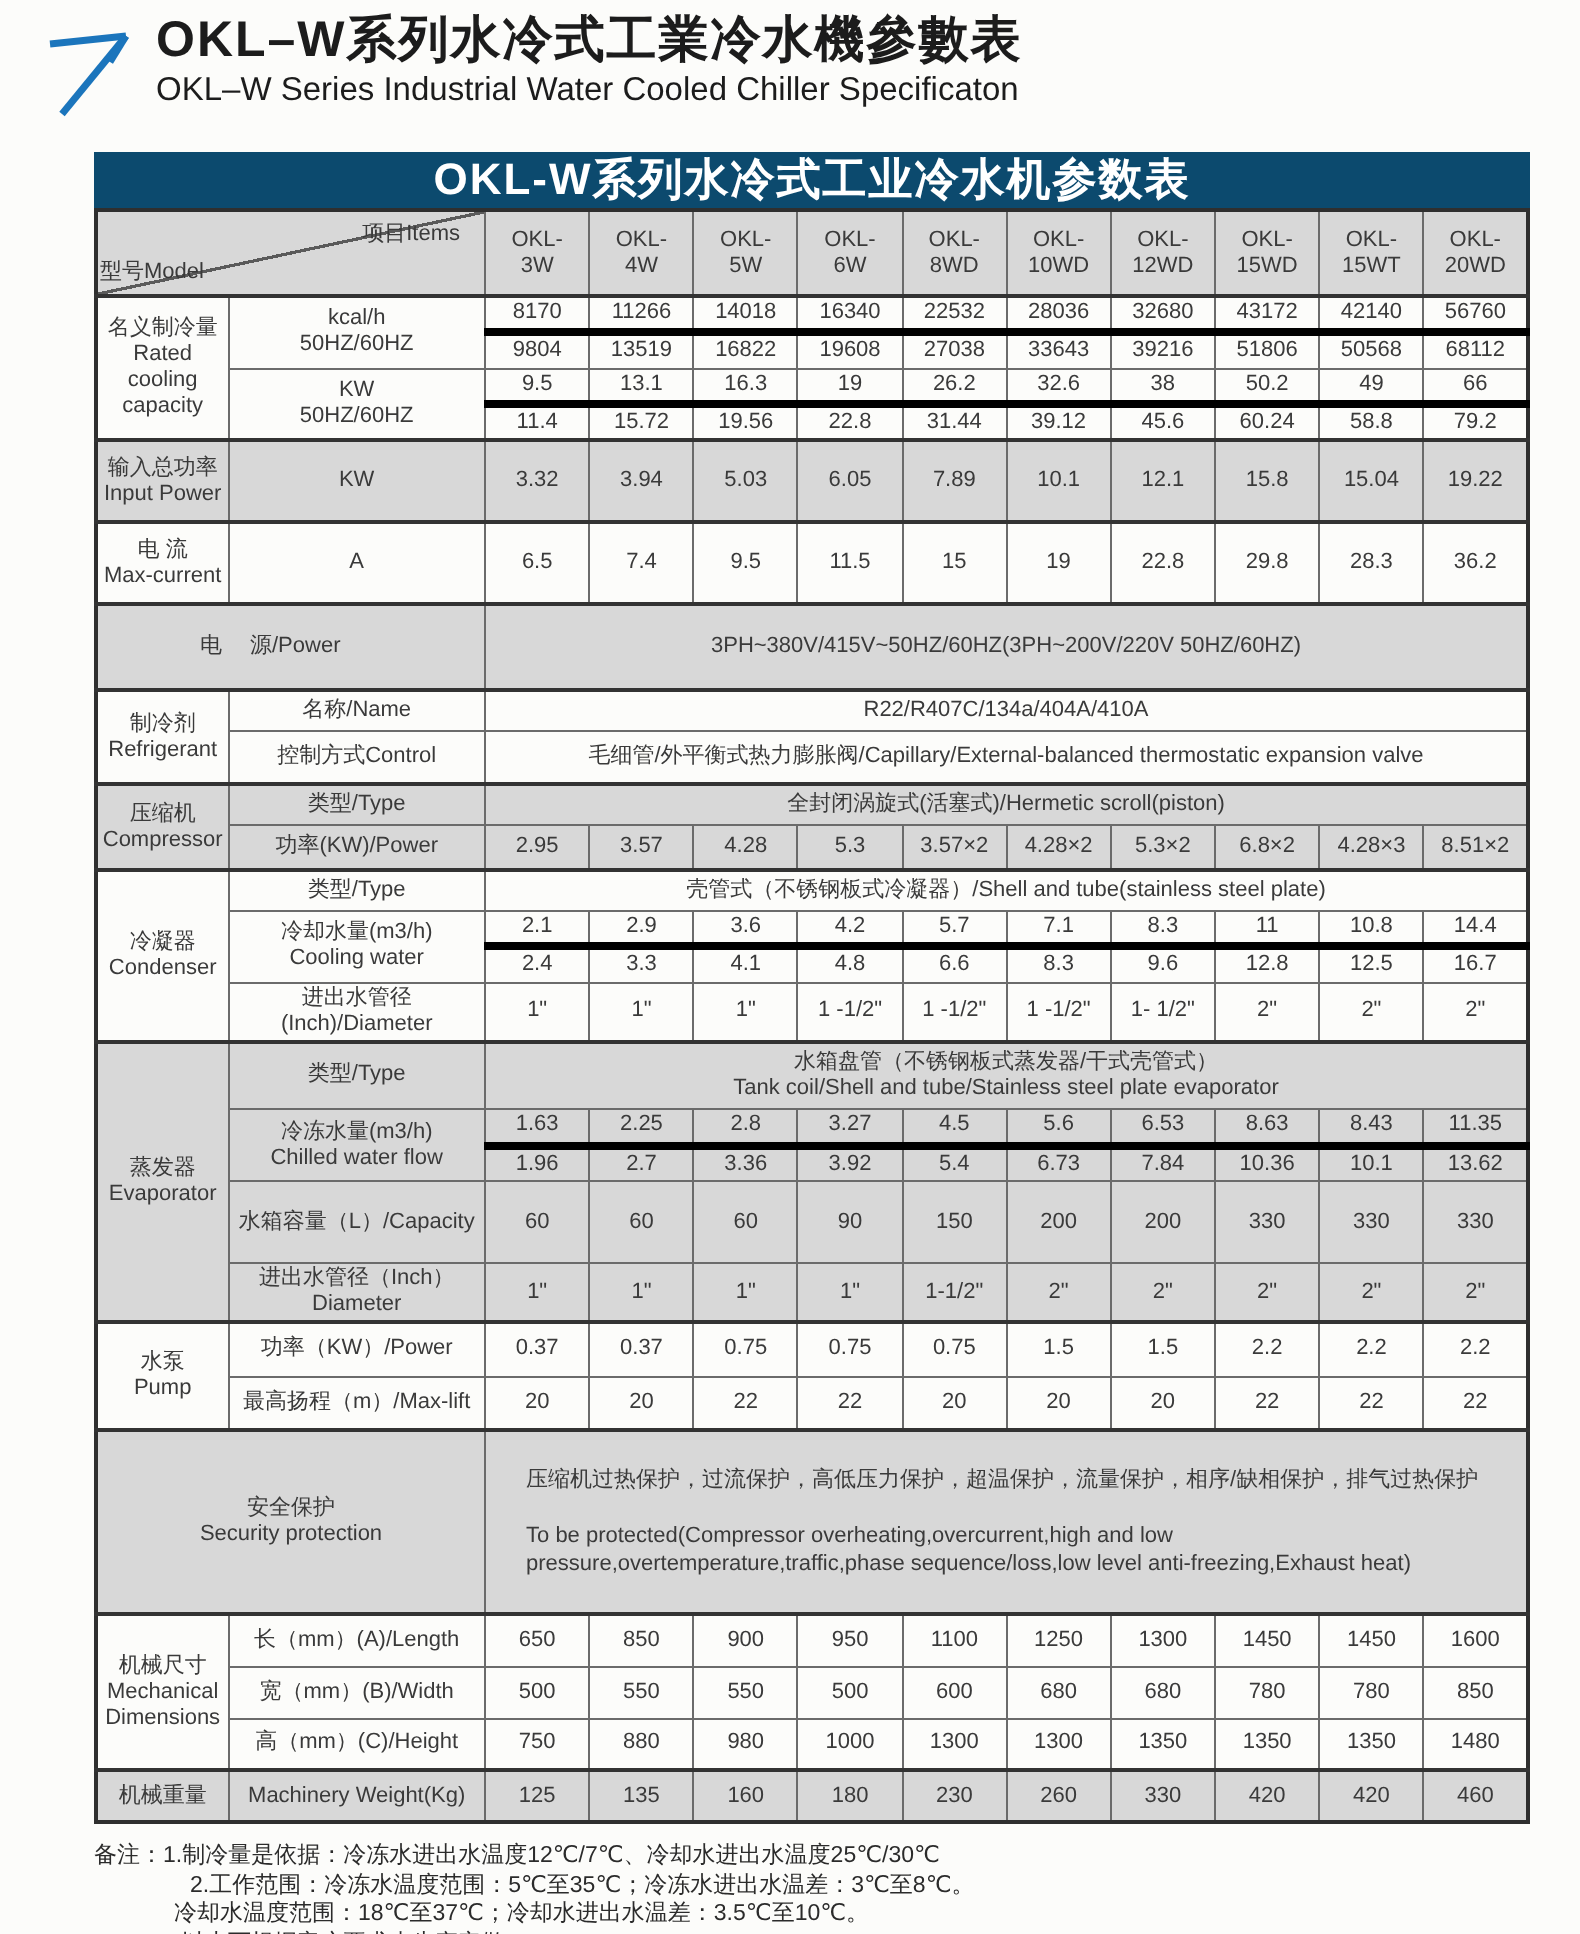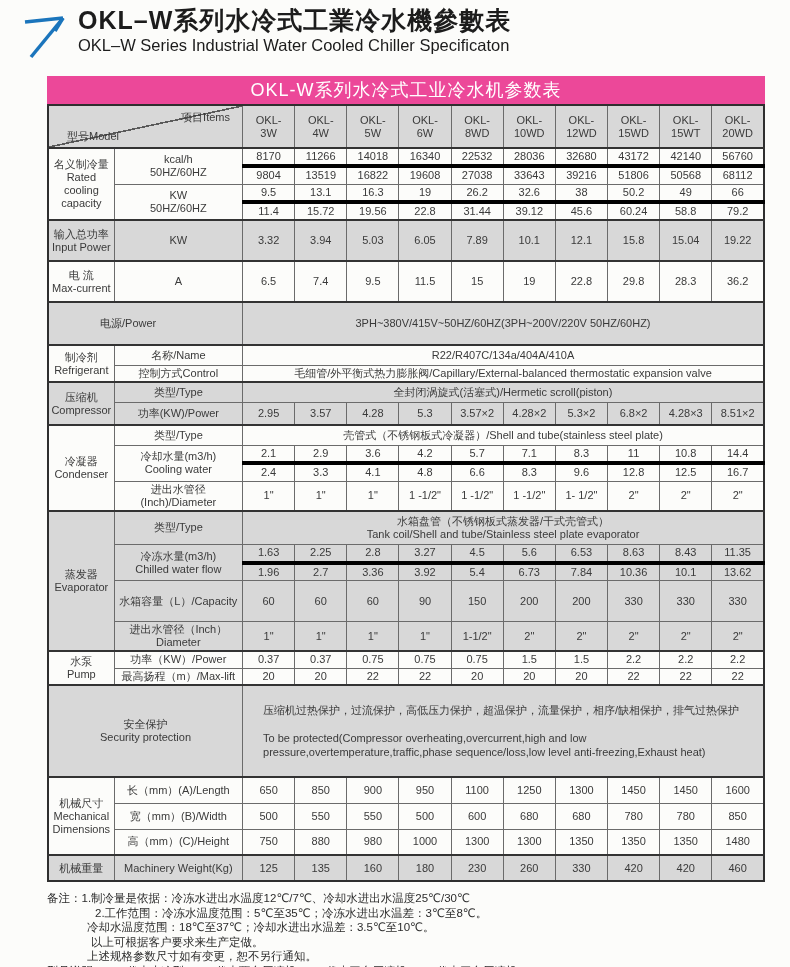--- a/index.html
+++ b/index.html
@@ -5,34 +5,34 @@
   html,body{margin:0;padding:0;background:#f3f3f1;}
   body{width:790px;height:967px;overflow:hidden;font-family:"Liberation Sans","DejaVu Sans",sans-serif;color:#2e2e2e;background:#fcfcfa;}
   
   .page-head{position:relative;padding:6px 16px 0 22px;height:64px;}
   .logo{position:absolute;left:22px;top:10px;}
   .titles{margin-left:56px;}
   .title-zh{font-size:25px;font-weight:600;color:#1c1c1c;letter-spacing:1px;line-height:28px;}
   .title-en{font-size:16.5px;color:#1c1c1c;line-height:20px;margin-top:1px;}
   
   .tbl-wrap{margin:6px 0 0 47px;width:718px;}
-  .bar{background:#ec4899;color:#ffffff;font-size:18px;height:28px;line-height:28px;text-align:center;font-weight:400;letter-spacing:1px;}
+  .bar{background:#0c4a6e;color:#ffffff;font-size:22px;height:28px;line-height:28px;text-align:center;font-weight:700;letter-spacing:1px;}
   table{border-collapse:collapse;table-layout:fixed;width:718px;border:2px solid #2f2f2f;}
   td{border:1px solid #6b6b6b;font-size:11px;color:#3a3a3a;text-align:center;vertical-align:middle;padding:1px 2px;white-space:pre-line;line-height:13px;overflow:hidden;}
   tr.g td{background-color:#d8d8d8;}
   tr.sec td{border-top:2px solid #333333;}
   tr.thin td{border-top:4px solid #000000;}
-  .r18{height:18px}.r20{height:20px}.r21{height:17px}.r23{height:23px}.r26{height:26px}
+  .r18{height:18px}.r20{height:20px}.r21{height:27px}.r23{height:23px}.r26{height:26px}
   .r31{height:41px}.r33{height:15px}.r34{height:34px}.r38{height:38px}.r56{height:56px}
   .corner{position:relative;background-image:linear-gradient(to bottom right,transparent calc(50% - 0.8px),#5a5a5a calc(50% - 0.8px),#5a5a5a calc(50% + 0.8px),transparent calc(50% + 0.8px));}
-  .c-model{position:absolute;left:18px;bottom:4px;text-align:right;}
+  .c-model{position:absolute;left:1px;bottom:4px;text-align:right;}
   .c-items{position:absolute;right:12px;top:5px;}
   .ps-wrap{display:flex;align-items:center;}
   .ps-l{width:60px;text-align:right;}
-  .ps-r{text-align:left;}
+  .ps-r{margin-left:14px;text-align:left;}
   .sec-val{text-align:left;padding:3px 20px;line-height:14px;}
   
   .notes{margin:9px 0 0 47px;font-size:11.5px;line-height:14.6px;color:#2b2b2b;}
   .in48{margin-left:48px}.in40{margin-left:40px}.in44{margin-left:44px}
 </style>
 </head>
 <body>
 
 <div class="page-head">
   <svg class="logo" width="44" height="50" viewBox="0 0 44 50">

